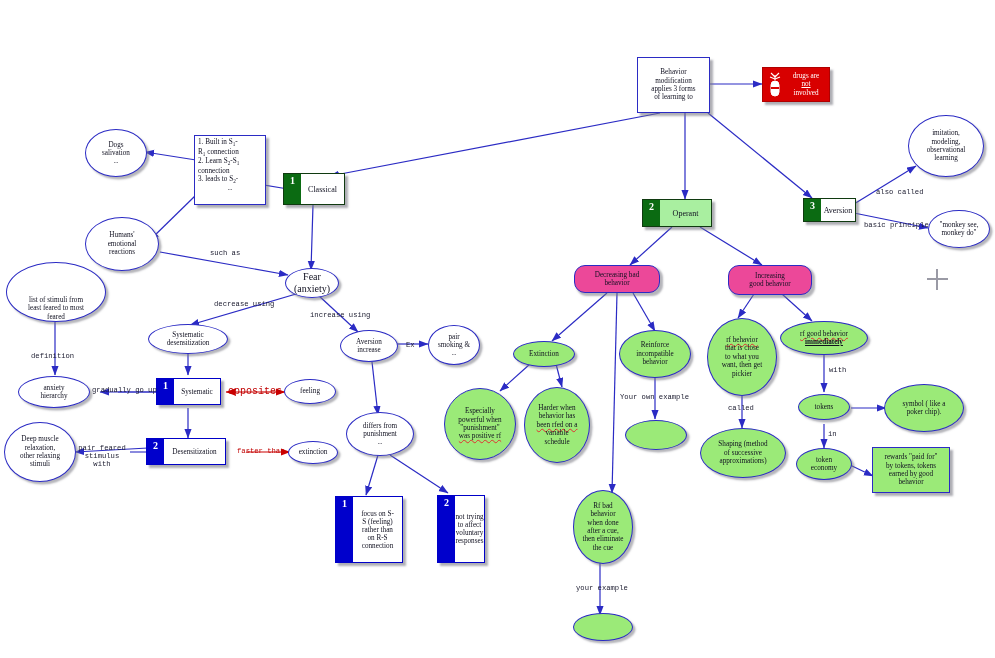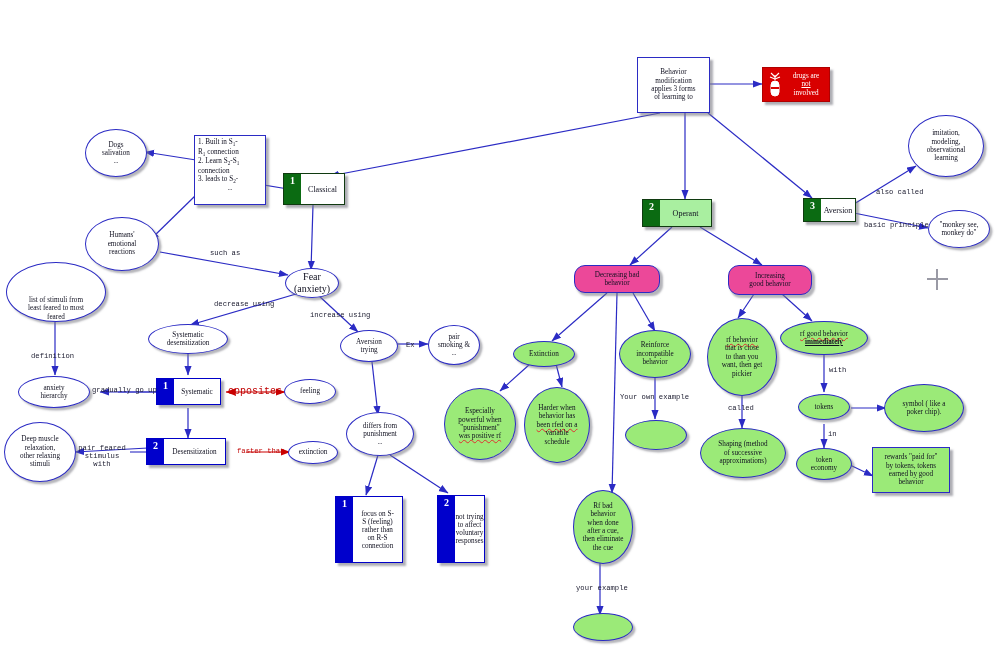--- a/index.html
+++ b/index.html
@@ -279,21 +279,21 @@
     <div class="body">Desensitization</div>
   </div>
   <div class="lbl red" style="left:237px;top:447px;font-size:7.2px;">faster than</div>
   <div class="node ell" style="left:288px;top:441px;width:50px;height:23px;font-size:7.2px;">
     <div class="txt">extinction</div>
   </div>
 
   <div class="node ell" style="left:340px;top:330px;width:58px;height:32px;font-size:7.2px;">
     <div class="txt">
       <div>Aversion</div>
-      <div>trying</div>
+      <div>increase</div>
     </div>
   </div>
   <div class="lbl" style="left:406px;top:341px;font-size:7.2px;">Ex</div>
   <div class="node ell" style="left:428px;top:325px;width:52px;height:40px;font-size:7.2px;">
     <div class="txt">
       <div>pair</div>
       <div>smoking &amp;</div>
       <div style="font-size:6px;">...</div>
     </div>
   </div>
@@ -393,21 +393,21 @@
   </div>
   <div class="lbl" style="left:576px;top:584px;font-size:7.2px;">your example</div>
   <div class="node ell green" style="left:573px;top:613px;width:60px;height:28px;font-size:7.2px;">
     <div class="txt"></div>
   </div>
 
   <div class="node ell green" style="left:707px;top:318px;width:70px;height:78px;font-size:7.2px;">
     <div class="txt">
       <div class="sq">rf behavior</div>
       <div>that is close</div>
-      <div>to than you</div>
+      <div>to what you</div>
       <div>want, then get</div>
       <div>pickier</div>
     </div>
   </div>
   <div class="lbl" style="left:728px;top:404px;font-size:7.2px;">called</div>
   <div class="node ell green" style="left:700px;top:428px;width:86px;height:50px;font-size:7.2px;">
     <div class="txt">
       <div>Shaping (method</div>
       <div>of successive</div>
       <div>approximations)</div>

